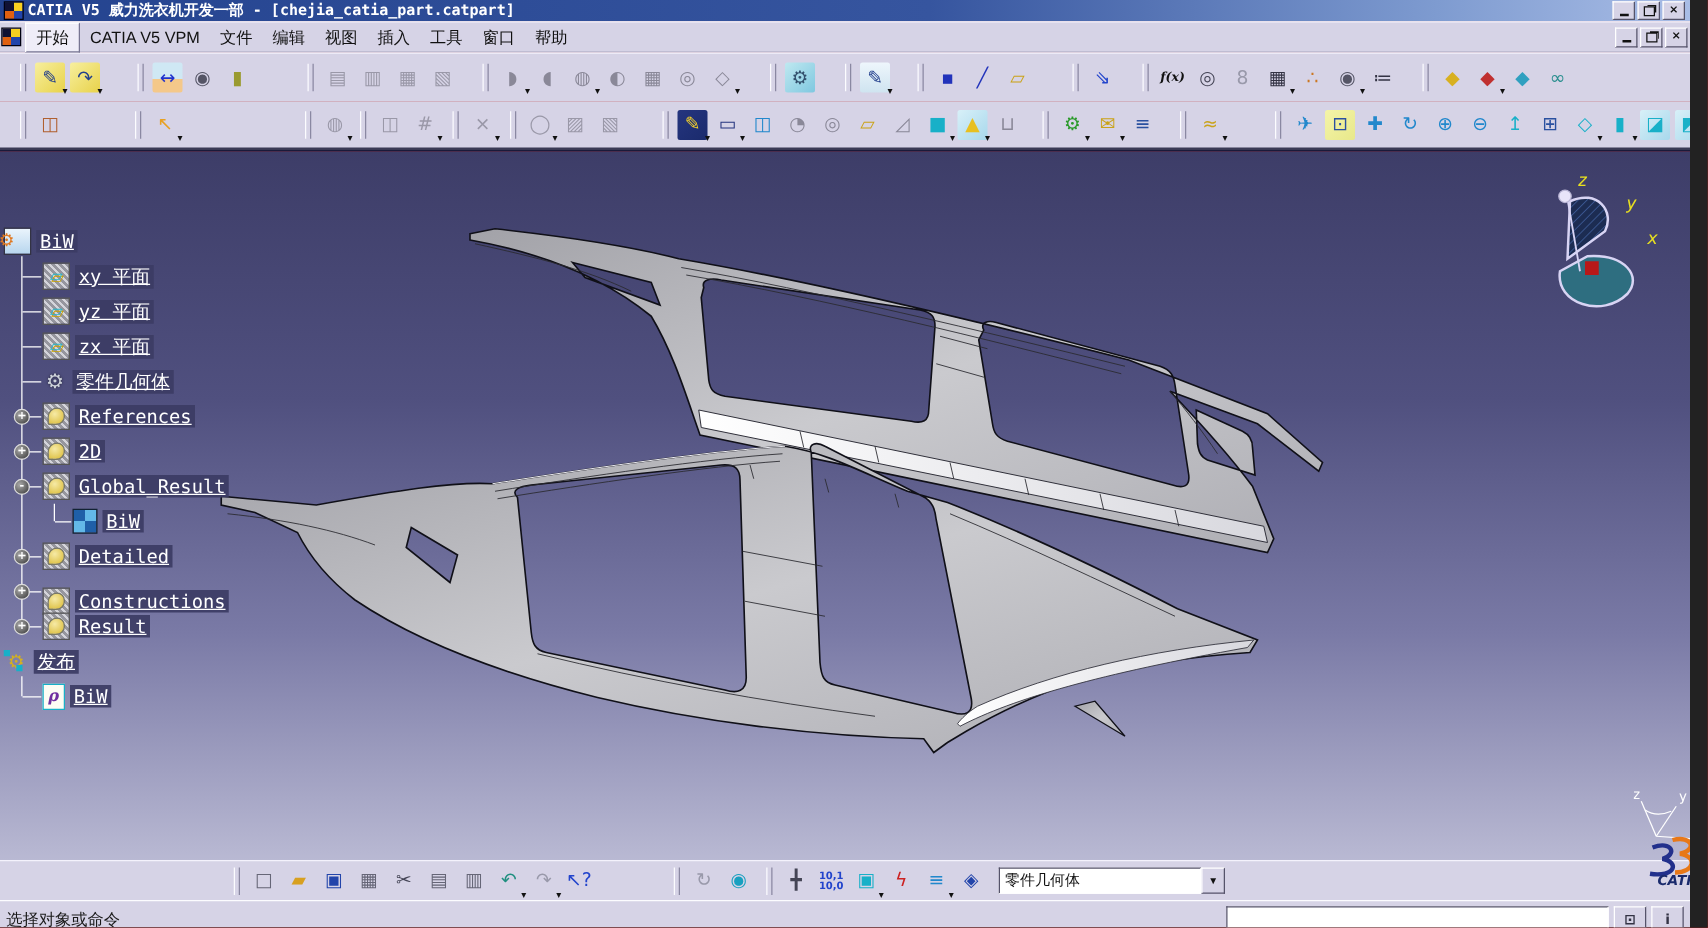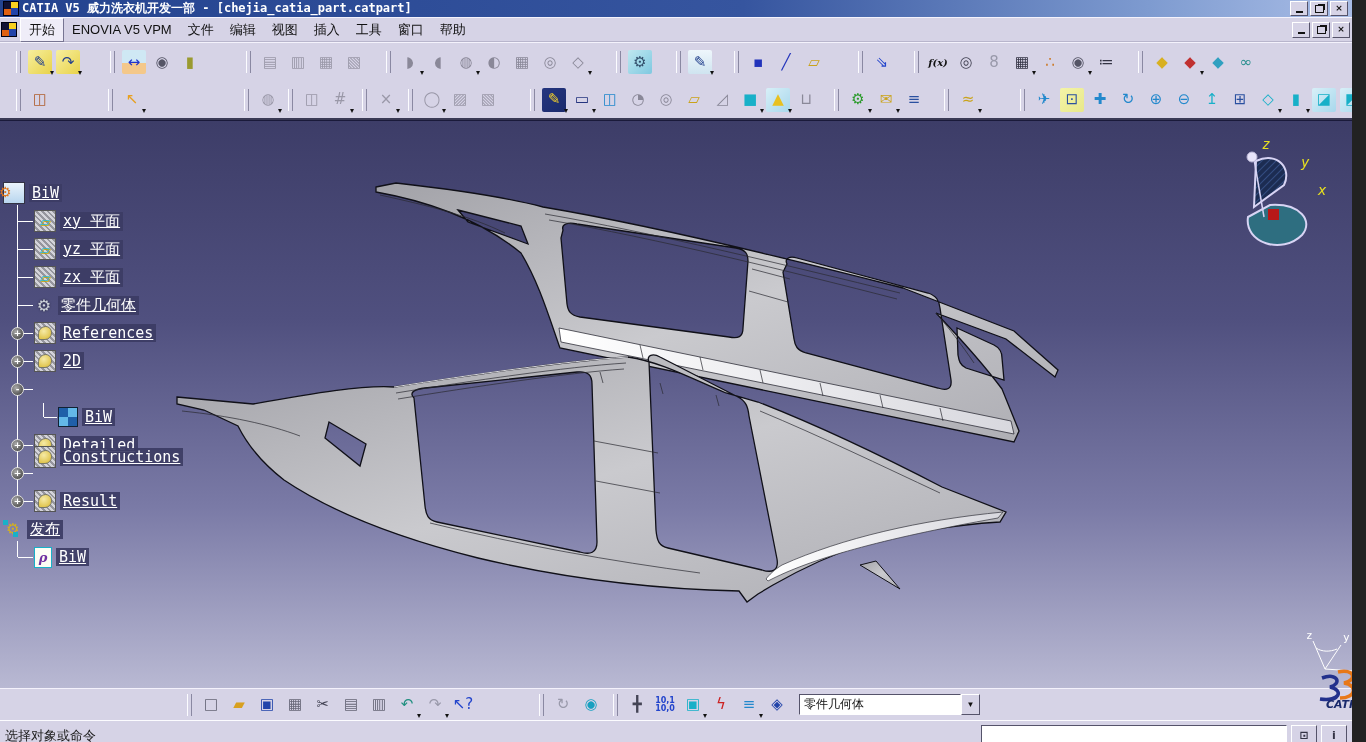--- a/index.html
+++ b/index.html
@@ -117,21 +117,21 @@
           <span class="rest"></span>
         </div>
       <div class="wbtn">×</div>
     </div>
   </div>
 
   <div id="menubar">
     <div class="appicon"></div>
     <div id="menu-items" style="display:flex;align-items:center;">
         <span class="menu-item hl">开始</span>
-        <span class="menu-item">ENOVIA V5 VPM</span>
+        <span class="menu-item">CATIA V5 VPM</span>
         <span class="menu-item">文件</span>
         <span class="menu-item">编辑</span>
         <span class="menu-item">视图</span>
         <span class="menu-item">插入</span>
         <span class="menu-item">工具</span>
         <span class="menu-item">窗口</span>
         <span class="menu-item">帮助</span>
       </div>
     <div class="wc">
       <div class="wbtn">
@@ -559,34 +559,38 @@
           <span class="tlabel">References</span>
         </div>
         <div class="exp" style="left: 11px; top: 206px;">+</div>
         <div class="tline" style="left: 18px; top: 240px; width: 15px; height: 1px;"></div>
         <div class="tree-row" style="left: 34px; top: 226px;">
           <span class="ti openbody"></span>
           <span class="tlabel">2D</span>
         </div>
         <div class="exp" style="left: 11px; top: 234px;">+</div>
         <div class="tline" style="left: 18px; top: 268px; width: 15px; height: 1px;"></div>
+        <div class="tree-row" style="left: 34px; top: 254px;">
+          <span class="ti openbody"></span>
+          <span class="tlabel">Global_Result</span>
+        </div>
         <div class="exp" style="left: 11px; top: 262px;">-</div>
         <div class="tline" style="left: 44px; top: 296px; width: 13px; height: 1px;"></div>
         <div class="tree-row" style="left: 58px; top: 282px;">
           <span class="ti surface"></span>
           <span class="tlabel">BiW</span>
         </div>
         <div class="tline" style="left: 18px; top: 324px; width: 15px; height: 1px;"></div>
         <div class="tree-row" style="left: 34px; top: 310px;">
           <span class="ti openbody"></span>
           <span class="tlabel">Detailed</span>
         </div>
         <div class="exp" style="left: 11px; top: 318px;">+</div>
         <div class="tline" style="left: 18px; top: 352px; width: 15px; height: 1px;"></div>
-        <div class="tree-row" style="left: 34px; top: 322px;">
+        <div class="tree-row" style="left: 34px; top: 346px;">
           <span class="ti openbody"></span>
           <span class="tlabel">Constructions</span>
         </div>
         <div class="exp" style="left: 11px; top: 346px;">+</div>
         <div class="tline" style="left: 18px; top: 380px; width: 15px; height: 1px;"></div>
         <div class="tree-row" style="left: 34px; top: 366px;">
           <span class="ti openbody"></span>
           <span class="tlabel">Result</span>
         </div>
         <div class="exp" style="left: 11px; top: 374px;">+</div>

